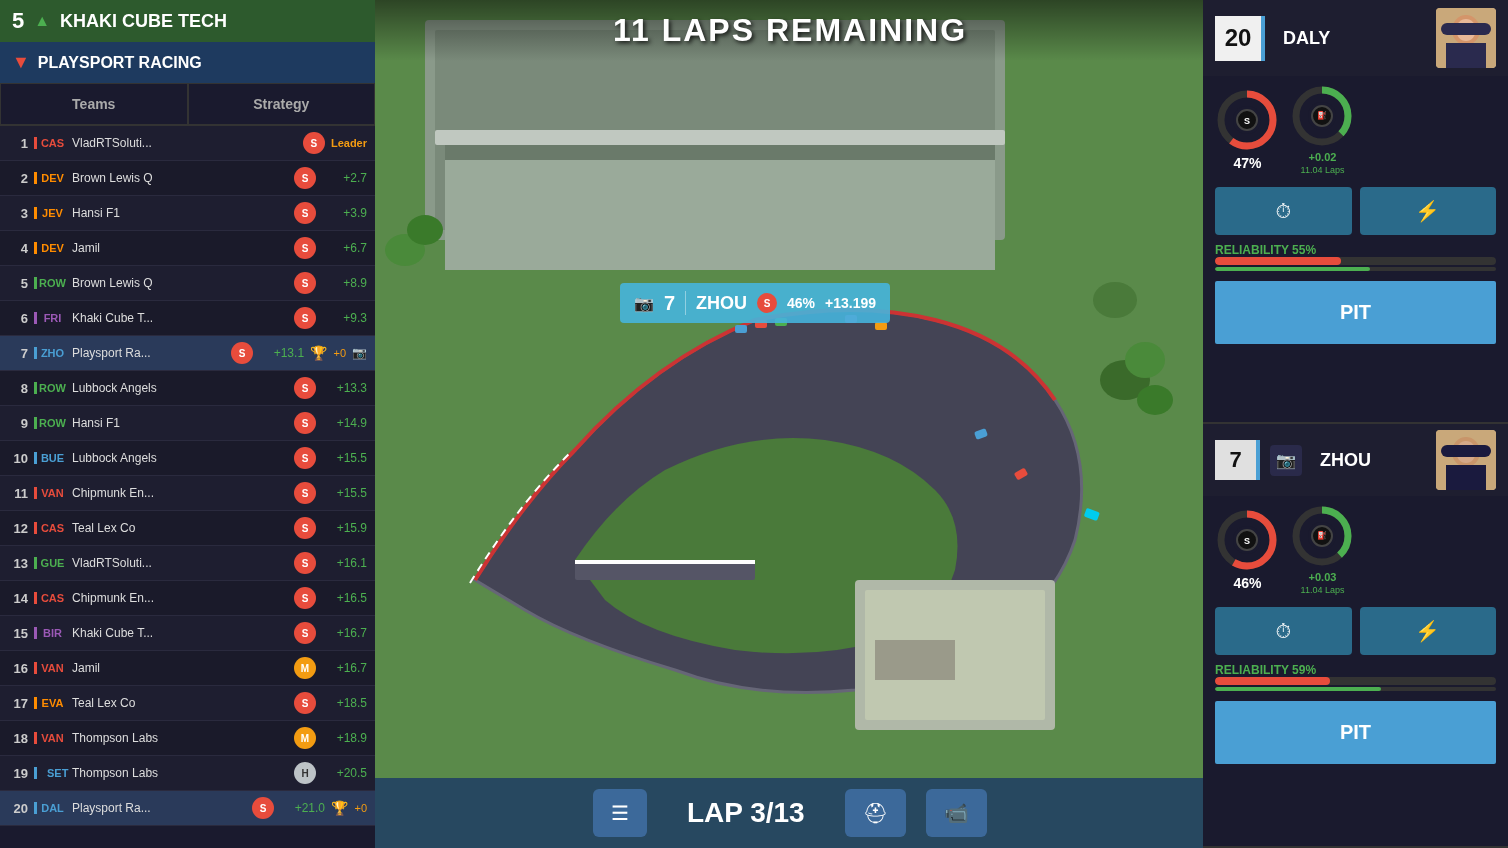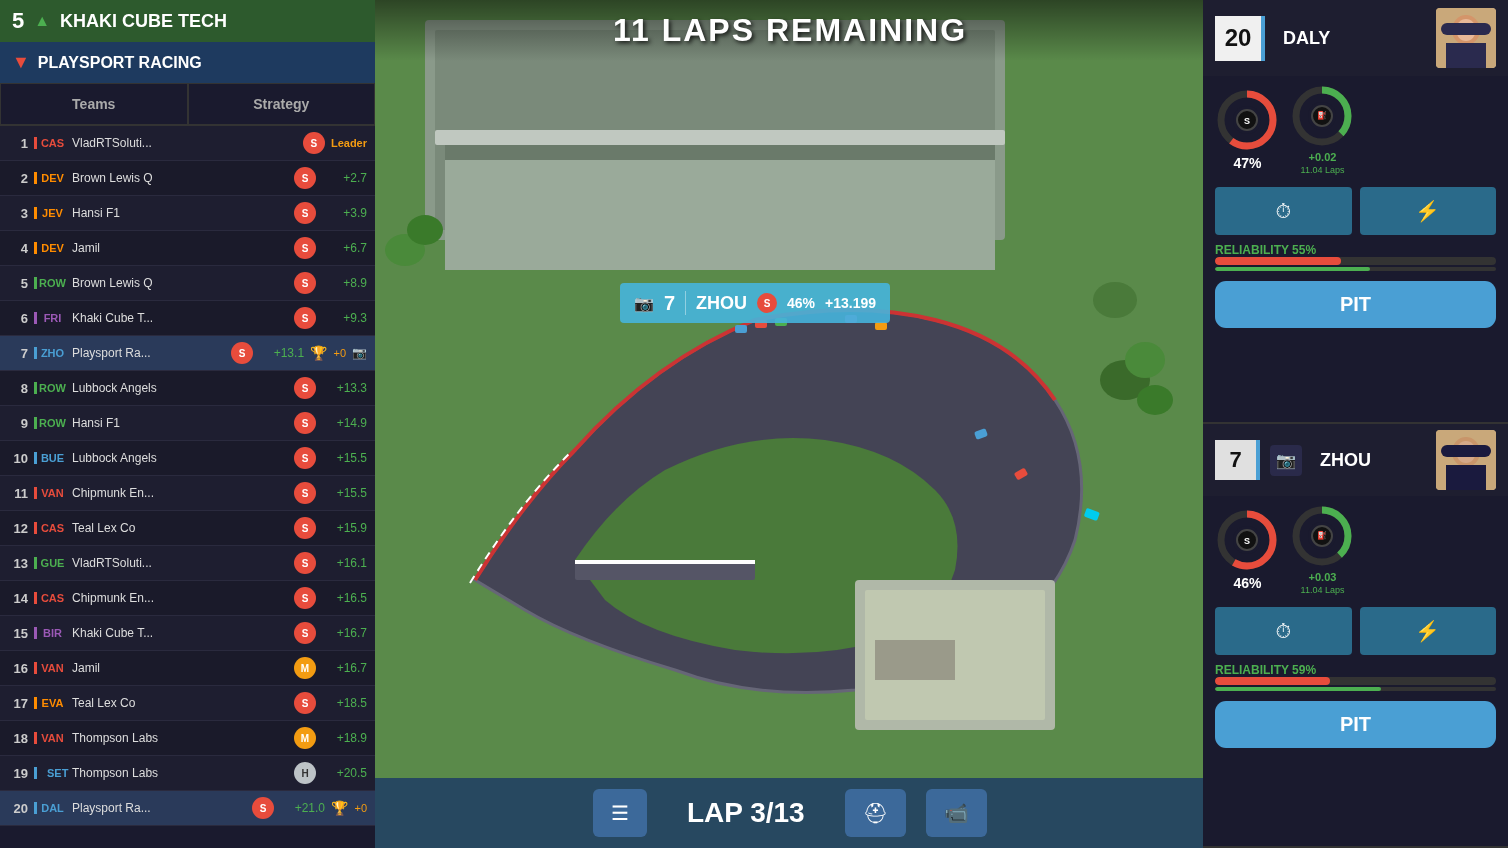--- a/index.html
+++ b/index.html
@@ -403,22 +403,22 @@
       height: 100%;
       background: #e74c3c;
       border-radius: 4px;
     }
 
     .pit-button {
       margin: 6px 12px;
       background: #4a9fd4;
       border: none;
       color: white;
-      padding: 12px;
-      border-radius: 11px;
+      padding: 20px;
+      border-radius: 2px;
       font-size: 20px;
       font-weight: bold;
       cursor: pointer;
       text-align: center;
     }
 
     .camera-btn-small {
       background: #2a2a4a;
       border: none;
       color: white;

